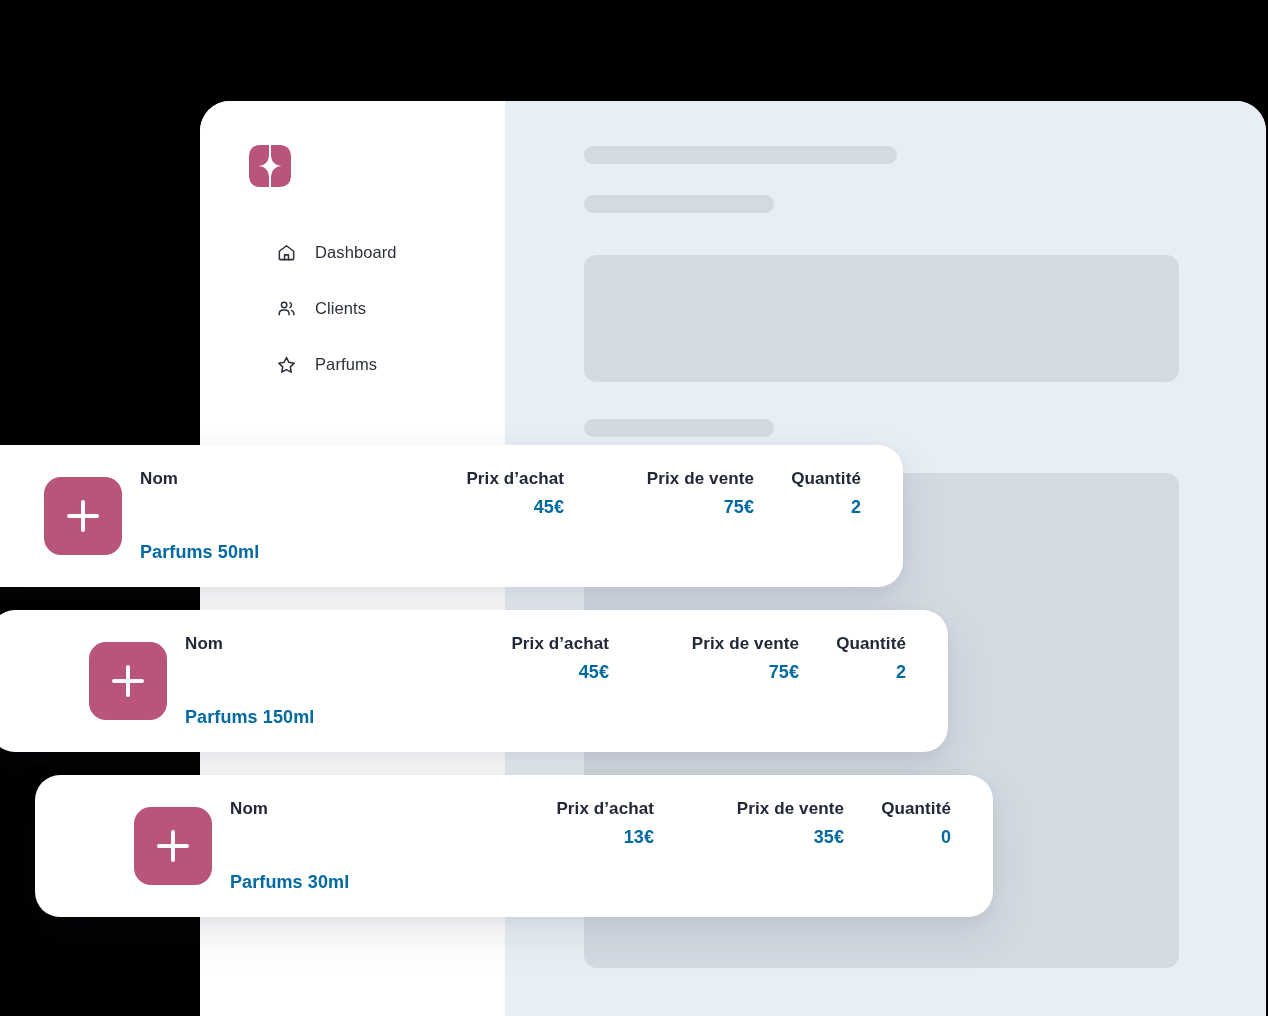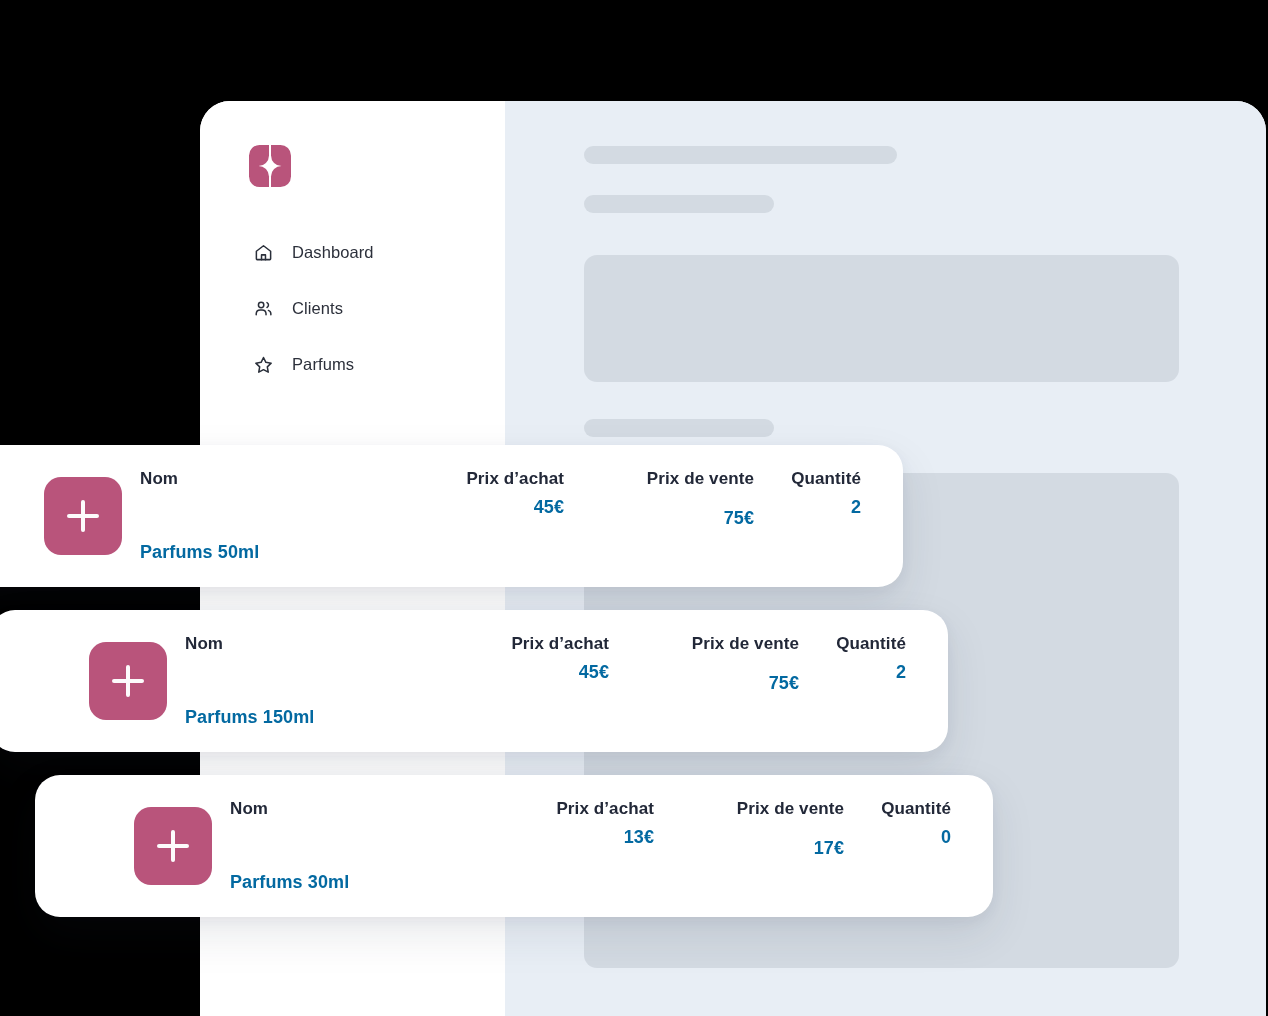--- a/index.html
+++ b/index.html
@@ -52,21 +52,21 @@
 
   .nav {
     display: flex;
     flex-direction: column;
   }
 
   .nav-item {
     display: flex;
     align-items: center;
     height: 34px;
-    padding-left: 53px;
+    padding-left: 76px;
     margin-bottom: 22px;
     cursor: pointer;
   }
 
   .nav-icon {
     width: 20px;
     height: 20px;
     flex: 0 0 20px;
     display: flex;
     align-items: center;
@@ -168,21 +168,21 @@
     padding-right: 42px;
   }
 
   .field {
     display: flex;
     flex-direction: column;
   }
 
   .field-nom       { flex: 0 0 248px; align-items: flex-start; text-align: left; gap: 45px; }
   .field-achat     { flex: 0 0 176px; align-items: flex-end;   text-align: left; }
-  .field-vente     { flex: 0 0 190px; align-items: flex-end;   text-align: right; gap: 11px; }
+  .field-vente     { flex: 0 0 190px; align-items: flex-end;   text-align: right; }
   .field-quantite  { flex: 1 1 auto;  align-items: flex-end;   text-align: right; }
 
   .field-head {
     font-size: 17px;
     font-weight: bold;
     color: #222838;
     letter-spacing: 0.1px;
     margin-bottom: 8px;
     white-space: nowrap;
   }
@@ -316,21 +316,21 @@
       <div class="field field-nom">
         <span class="field-head">Nom</span>
         <span class="field-val">Parfums 30ml</span>
       </div>
       <div class="field field-achat">
         <span class="field-head">Prix d’achat</span>
         <span class="field-val">13€</span>
       </div>
       <div class="field field-vente">
         <span class="field-head">Prix de vente</span>
-        <span class="field-val">17€</span>
+        <span class="field-val">35€</span>
       </div>
       <div class="field field-quantite">
         <span class="field-head">Quantité</span>
         <span class="field-val">0</span>
       </div>
     </div>
   </div>
 
 </div>
 

